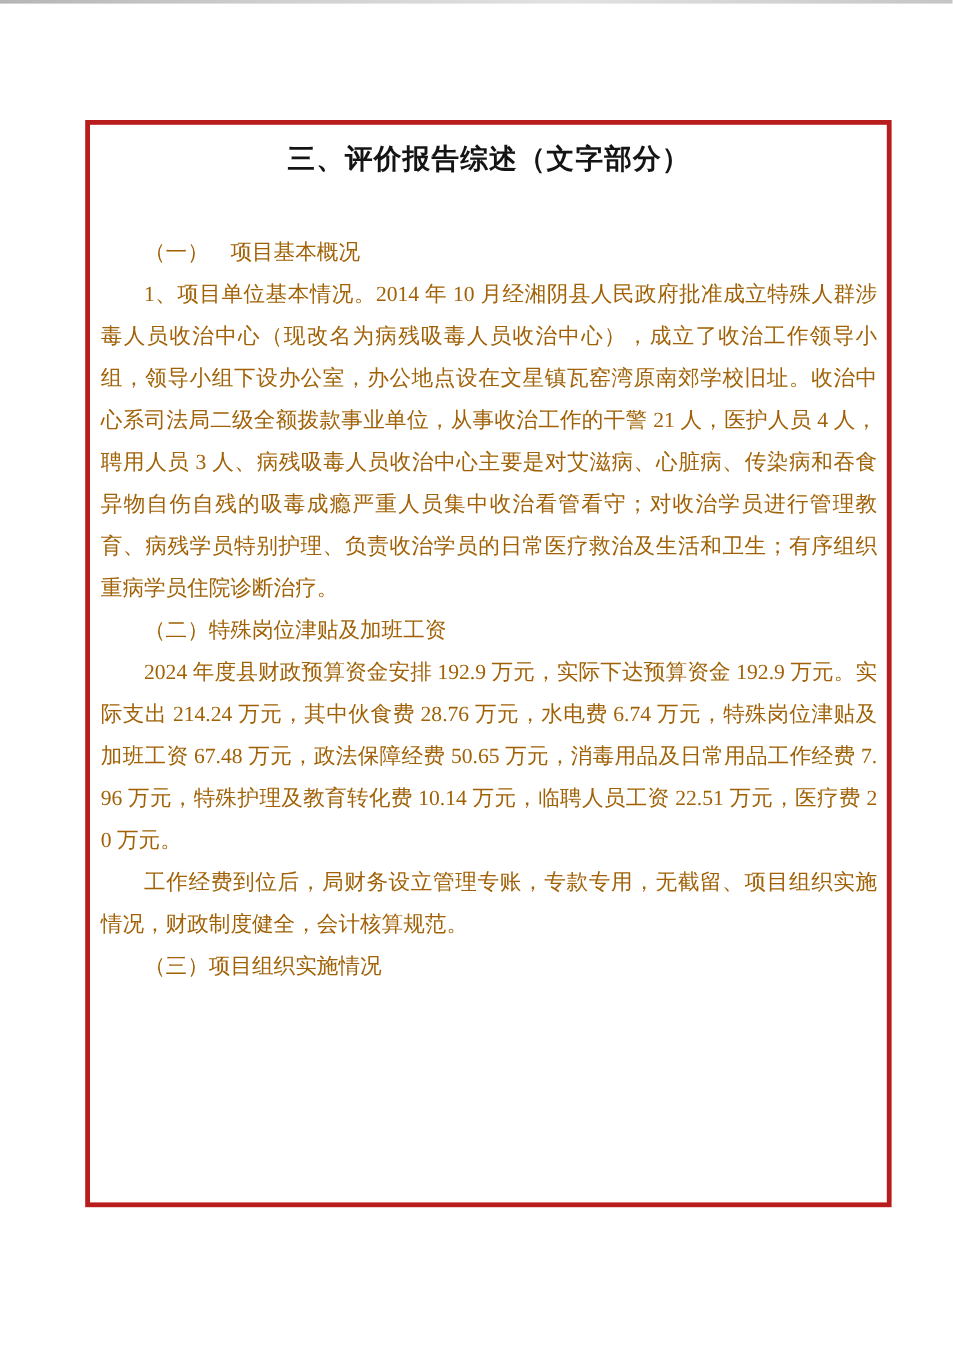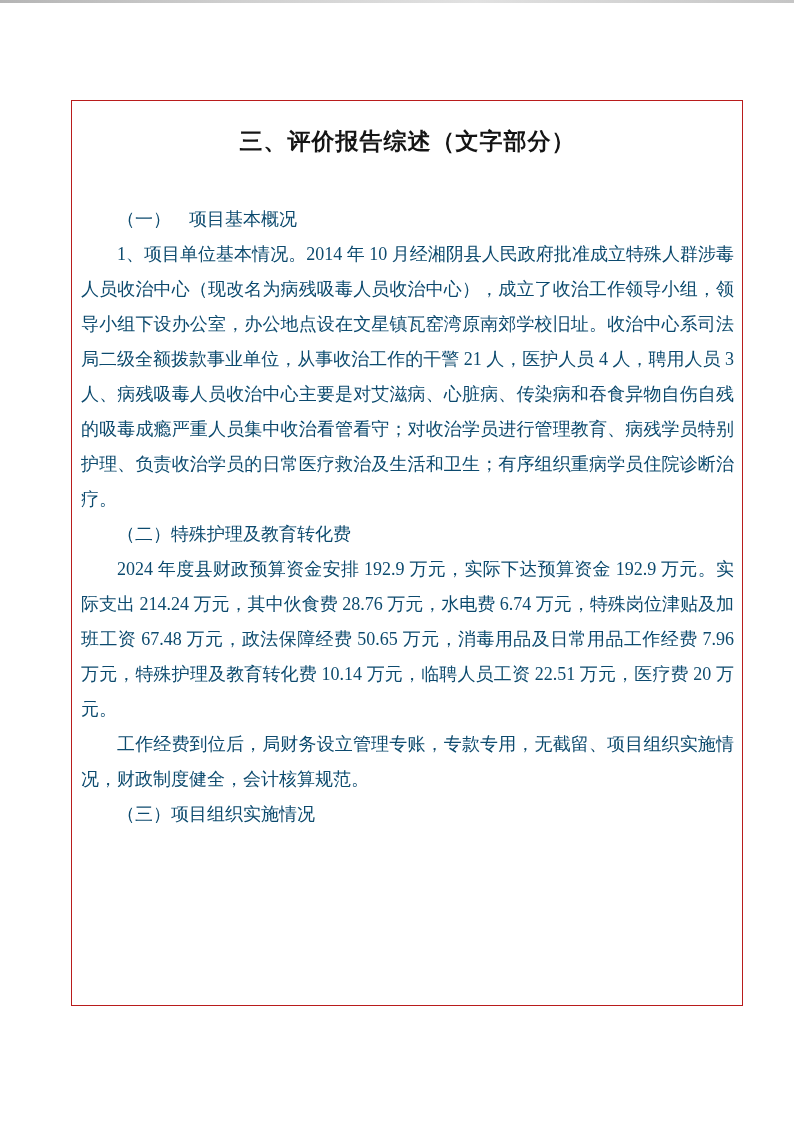--- a/index.html
+++ b/index.html
@@ -27,59 +27,59 @@
       rgba(170,170,170,0.35) 60%,
       rgba(140,140,140,0.5) 100%);
   }
   .frame {
     position: absolute;
     left: 71px;
     top: 100px;
     width: 672px;
     height: 906px;
     box-sizing: border-box;
-    border: 1px solid #b91c1c;
-    padding: 22px 8px 0 9px;
+    border: 4px solid #b91c1c;
+    padding: 10px 8px 0 9px;
     overflow: hidden;
   }
   .report-title {
     margin-top: 3px;
     text-align: center;
     font-size: 23px;
     font-weight: bold;
     letter-spacing: 1px;
     color: #141414;
   }
   .report-body {
     margin-top: 45px;
     font-size: 18px;
     line-height: 35px;
     text-align: justify;
-    color: #0c4a6e;
+    color: #a16207;
   }
   .report-body p {
     margin: 0;
     text-indent: 2em;
     word-break: break-all;
   }
 </style>
 </head>
 <body>
 
 <div class="page">
   <div class="scan-edge"></div>
 
   <div class="frame">
     <div class="report-title">三、评价报告综述（文字部分）</div>
 
     <div class="report-body">
       <p>（一）　项目基本概况</p>
       <p>1、项目单位基本情况。2014 年 10 月经湘阴县人民政府批准成立特殊人群涉毒人员收治中心（现改名为病残吸毒人员收治中心），成立了收治工作领导小组，领导小组下设办公室，办公地点设在文星镇瓦窑湾原南郊学校旧址。收治中心系司法局二级全额拨款事业单位，从事收治工作的干警 21 人，医护人员 4 人，聘用人员 3 人、病残吸毒人员收治中心主要是对艾滋病、心脏病、传染病和吞食异物自伤自残的吸毒成瘾严重人员集中收治看管看守；对收治学员进行管理教育、病残学员特别护理、负责收治学员的日常医疗救治及生活和卫生；有序组织重病学员住院诊断治疗。</p>
 
-      <p>（二）特殊护理及教育转化费</p>
+      <p>（二）特殊岗位津贴及加班工资</p>
       <p>2024 年度县财政预算资金安排 192.9 万元，实际下达预算资金 192.9 万元。实际支出 214.24 万元，其中伙食费 28.76 万元，水电费 6.74 万元，特殊岗位津贴及加班工资 67.48 万元，政法保障经费 50.65 万元，消毒用品及日常用品工作经费 7.96 万元，特殊护理及教育转化费 10.14 万元，临聘人员工资 22.51 万元，医疗费 20 万元。</p>
       <p>工作经费到位后，局财务设立管理专账，专款专用，无截留、项目组织实施情况，财政制度健全，会计核算规范。</p>
 
       <p>（三）项目组织实施情况</p>
 
     </div>
   </div>
 </div>
 
 </body></html>

